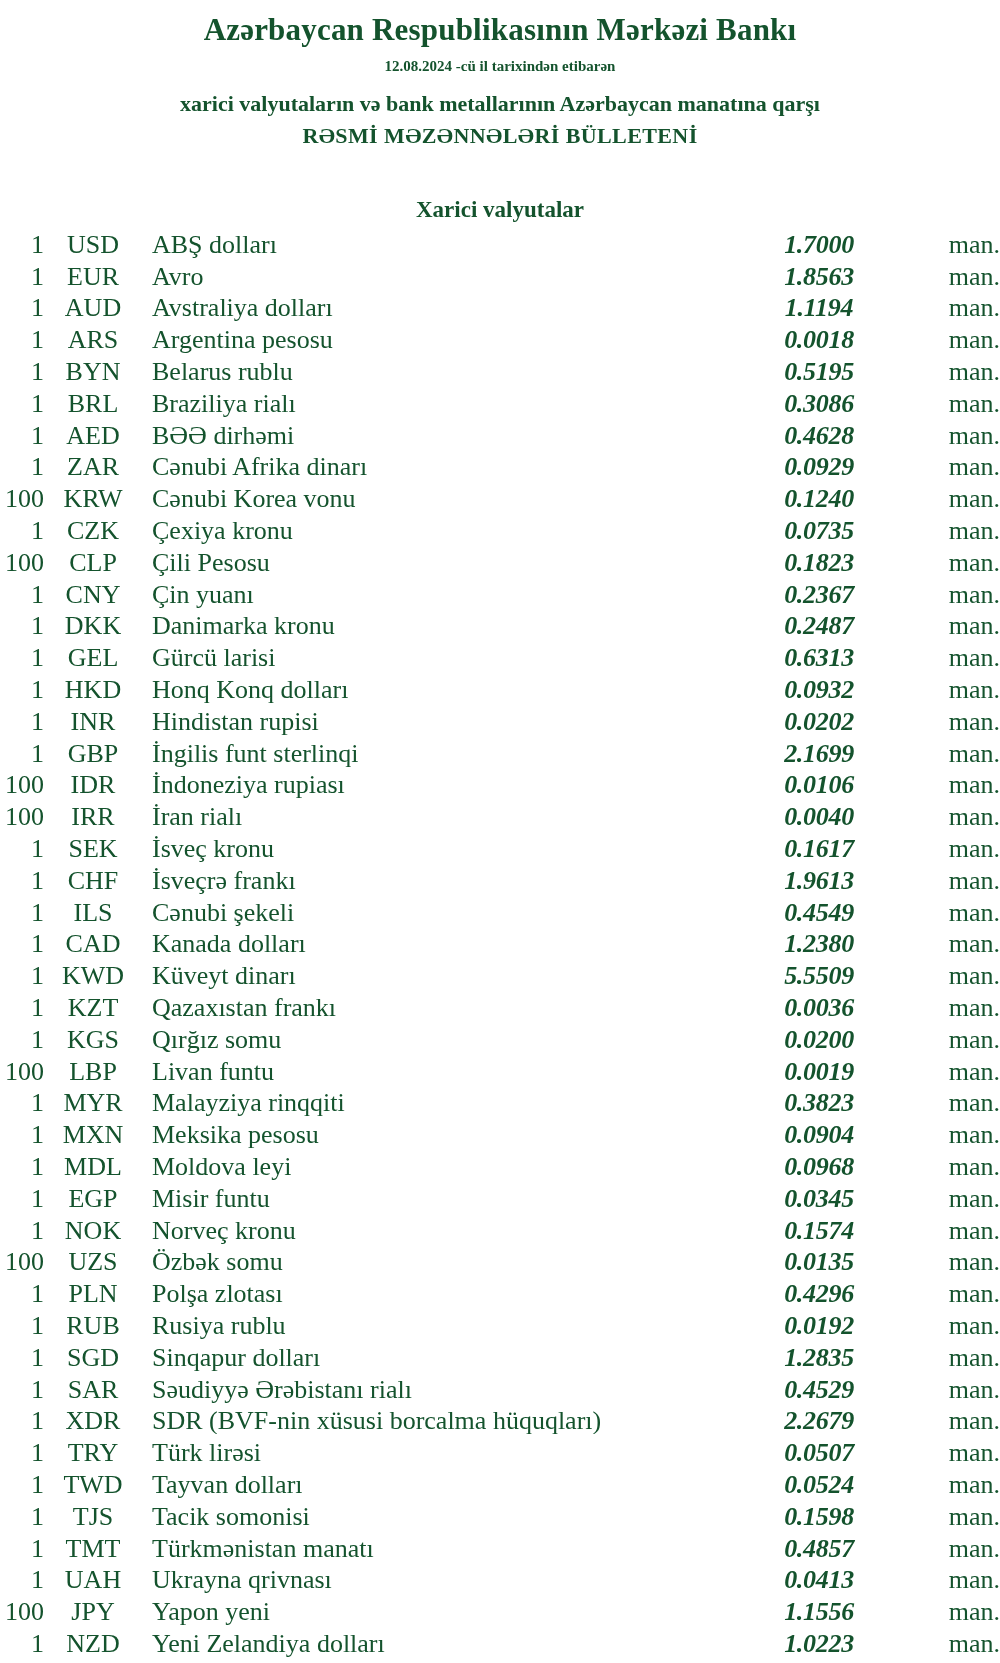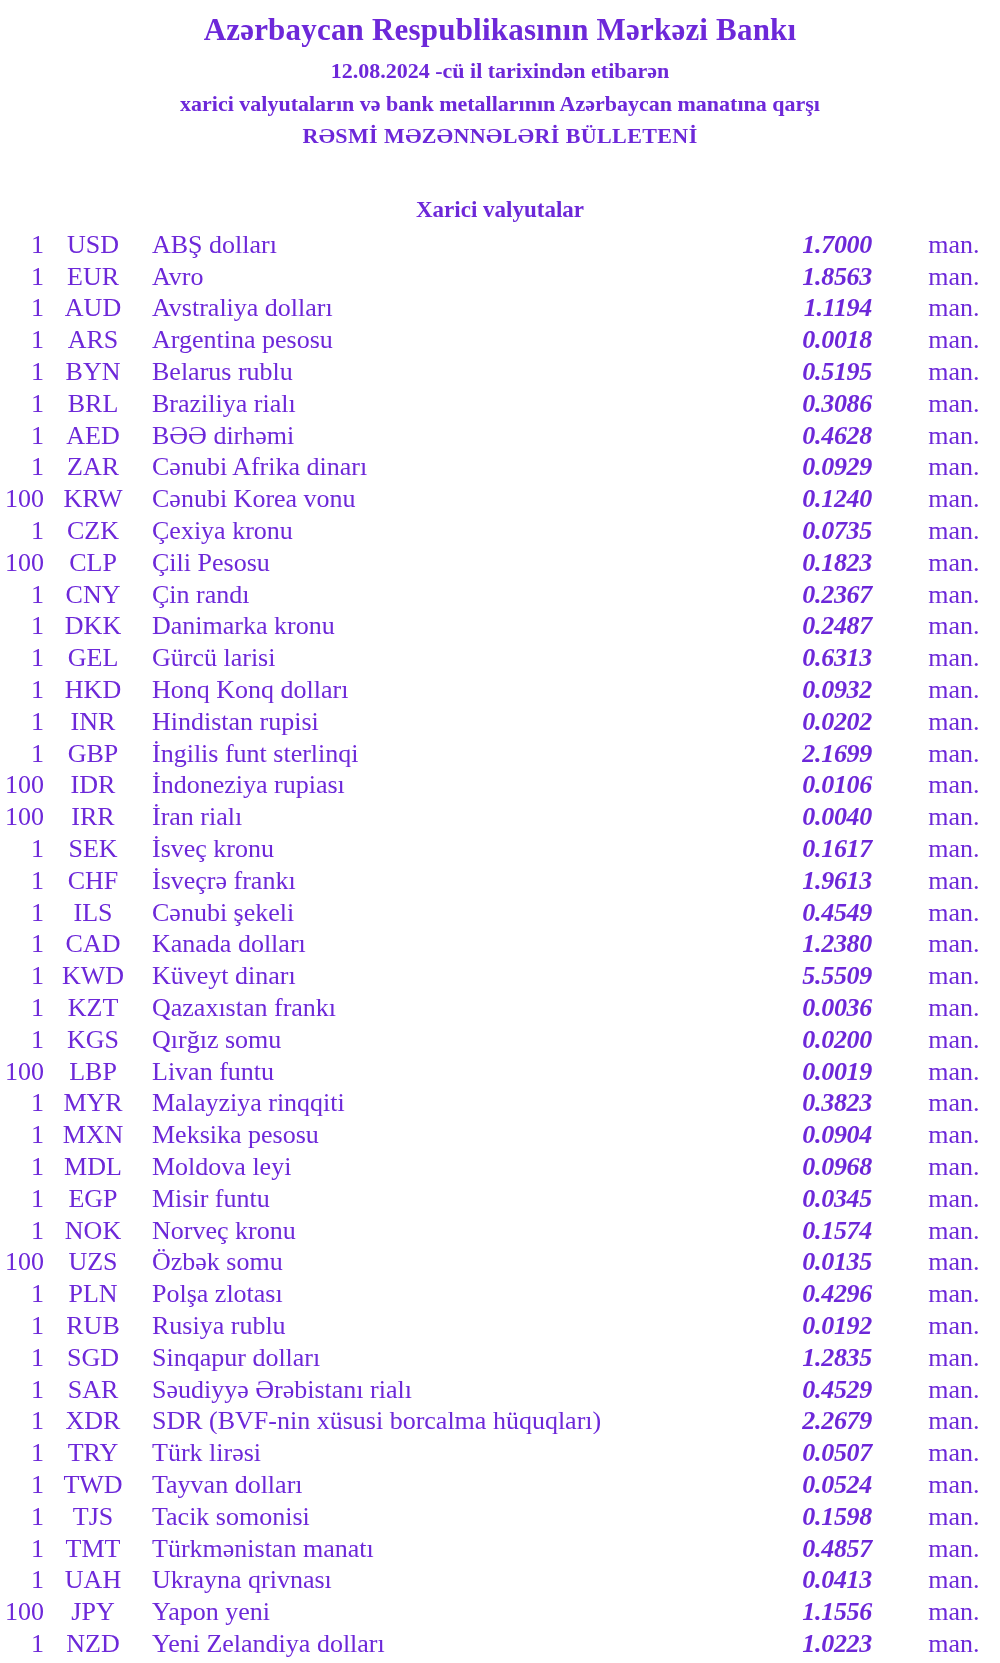--- a/index.html
+++ b/index.html
@@ -1,48 +1,48 @@
 <!DOCTYPE html>
 <html><head>
 <meta charset="utf-8">
 <style>
   html, body { margin: 0; padding: 0; background: #ffffff; }
   .page {
     position: relative;
     width: 1000px;
     height: 1663px;
     background: #ffffff;
-    color: #6d28d9;
+    color: #14532d;
     font-family: "Liberation Serif", serif;
     overflow: hidden;
   }
   .centered { position: absolute; left: 0; right: 0; text-align: center; white-space: nowrap; }
   .doc-title     { top: 12px;  font-size: 31px; font-weight: bold; letter-spacing: 0.2px; }
-  .date-line     { top: 58px;  font-size: 22px; font-weight: bold; }
+  .date-line     { top: 58px;  font-size: 15px; font-weight: bold; }
   .subtitle-line { top: 91px;  font-size: 22px; font-weight: bold; }
   .bulletin-line { top: 123px; font-size: 22px; font-weight: bold; letter-spacing: 0.4px; }
   .section-title { top: 197px; font-size: 23px; font-weight: bold; }
 
   .rates-table { position: absolute; top: 229px; left: 0; right: 0; }
   .rate-row {
     display: flex;
     align-items: center;
     height: 31.8px;
     font-size: 26px;
     line-height: 1;
   }
   .qty  { flex: none; width: 44px;  text-align: right; }
   .code { flex: none; width: 86px;  margin-left: 6px; text-align: center; }
   .name { flex: 1; margin-left: 16px; white-space: nowrap; overflow: hidden; }
   .rate {
-    flex: none; width: 140px; margin-right: 36px;
-    text-align: right; font-weight: bold; font-style: italic;
+    flex: none; width: 140px; margin-right: 19px;
+    text-align: center; font-weight: bold; font-style: italic;
     letter-spacing: -0.3px;
   }
-  .man  { flex: none; width: 92px; text-align: center; }
+  .man  { flex: none; width: 92px; text-align: right; }
 </style>
 </head>
 <body>
 
 <div class="page">
 
   <div class="centered doc-title">Azərbaycan Respublikasının Mərkəzi Bankı</div>
 
   <div class="centered date-line">12.08.2024 -cü il tarixindən etibarən</div>
 
@@ -137,21 +137,21 @@
     <span class="qty">100</span>
     <span class="code">CLP</span>
     <span class="name">Çili Pesosu</span>
     <span class="rate">0.1823</span>
     <span class="man">man.</span>
   </div>
 
   <div class="rate-row">
     <span class="qty">1</span>
     <span class="code">CNY</span>
-    <span class="name">Çin randı</span>
+    <span class="name">Çin yuanı</span>
     <span class="rate">0.2367</span>
     <span class="man">man.</span>
   </div>
 
   <div class="rate-row">
     <span class="qty">1</span>
     <span class="code">DKK</span>
     <span class="name">Danimarka kronu</span>
     <span class="rate">0.2487</span>
     <span class="man">man.</span>

